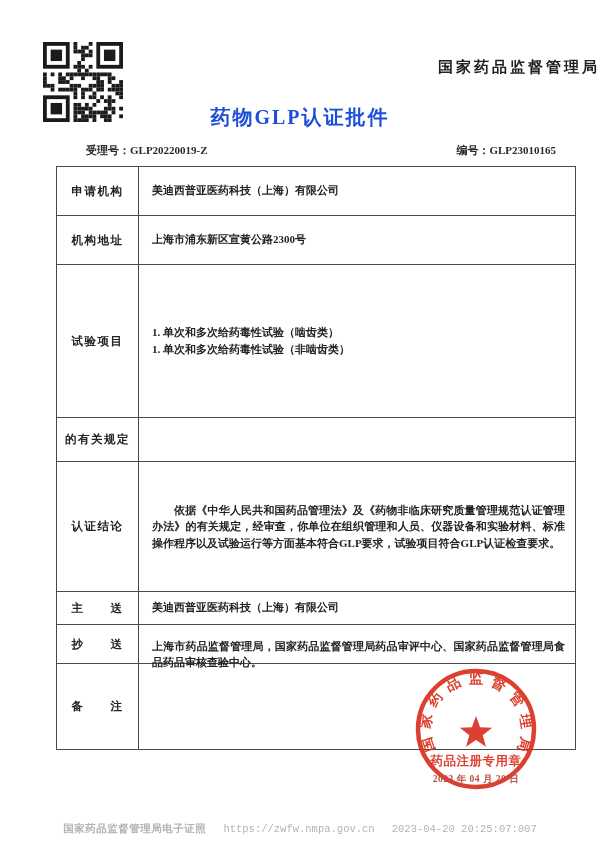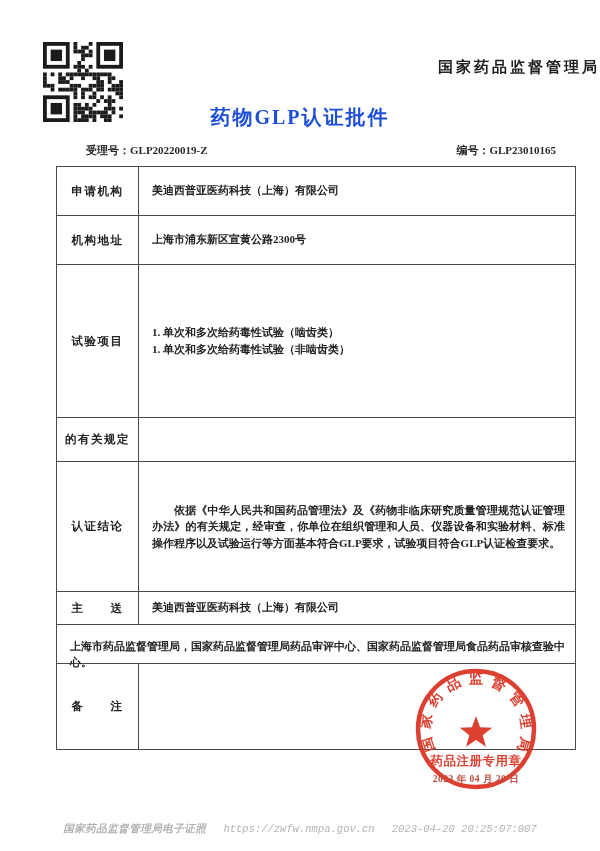--- a/index.html
+++ b/index.html
@@ -47,21 +47,21 @@
   .h130{height:130px;} .h33{height:33px;} .h39{height:39px;} .h85{height:85px;}
   .para{text-indent:2em;text-align:justify;line-height:1.5;}
   
   .seal{position:absolute;left:406px;top:659px;width:140px;height:140px;opacity:.9;pointer-events:none;}
   
   .footer{
     position:absolute;left:0;top:822px;width:600px;text-align:center;
     font-size:10.5px;color:#b3b3b3;letter-spacing:.5px;font-weight:bold;
   }
   .footer .mono{font-family:"Liberation Mono","DejaVu Sans Mono",monospace;font-weight:normal;letter-spacing:0;}
-  .footer span{margin:12px 7px;font-style:italic;}
+  .footer span{margin:12px 7px;}
 </style>
 </head>
 <body>
 
 <div class="page">
 
   <div class="qr">
     <svg id="qr" width="80" height="80" viewBox="0 0 80 80" xmlns="http://www.w3.org/2000/svg">
         <g fill="#1b1b1b">
           <rect x="30.48" y="0.00" width="3.81" height="3.81"></rect>
@@ -255,20 +255,21 @@
     </div>
 
     <div class="t-row h33">
       <div class="t-label">主　　送</div>
       <div class="t-value">
           <span>美迪西普亚医药科技（上海）有限公司</span>
         </div>
     </div>
 
     <div class="t-row h39">
+      <div class="t-label">抄　　送</div>
       <div class="t-value">
         <div style="line-height:1.45;text-align:justify;margin-top:22px;">上海市药品监督管理局，国家药品监督管理局药品审评中心、国家药品监督管理局食品药品审核查验中心。</div>
       </div>
     </div>
 
     <div class="t-row h85">
       <div class="t-label">备　　注</div>
       <div class="t-value">
           <span></span>
         </div>

